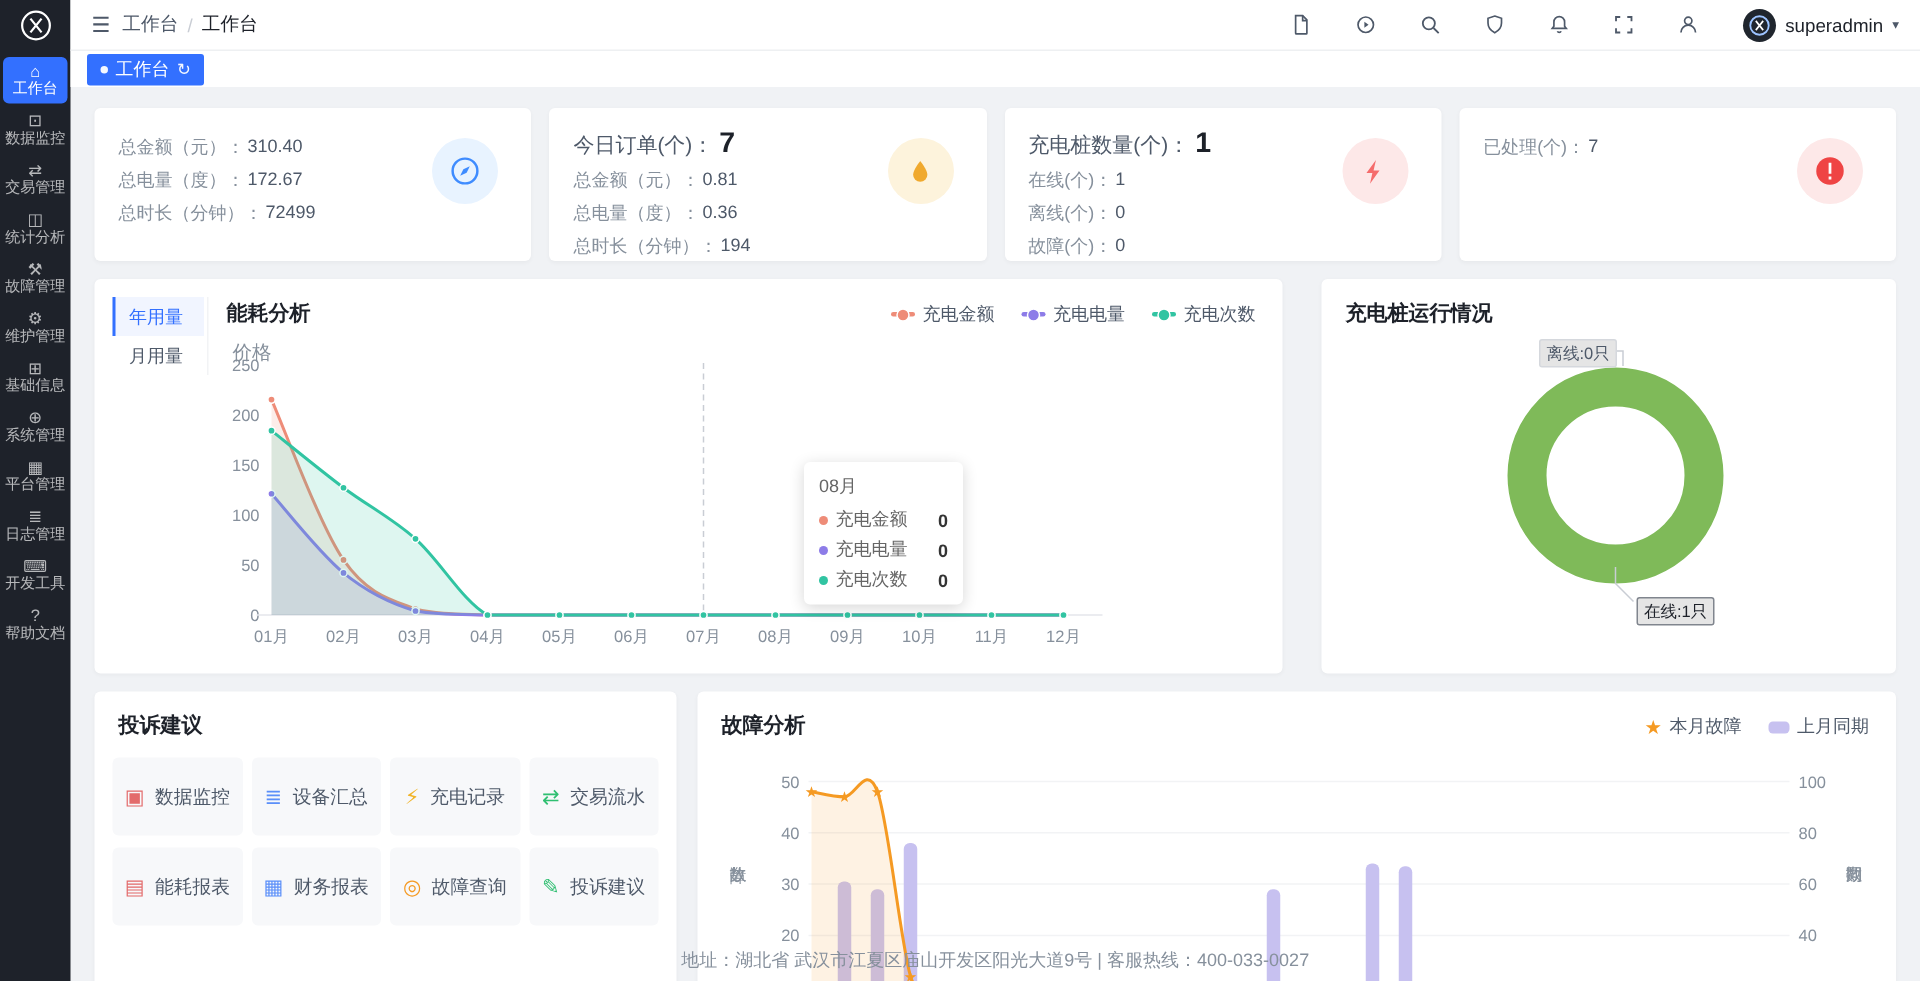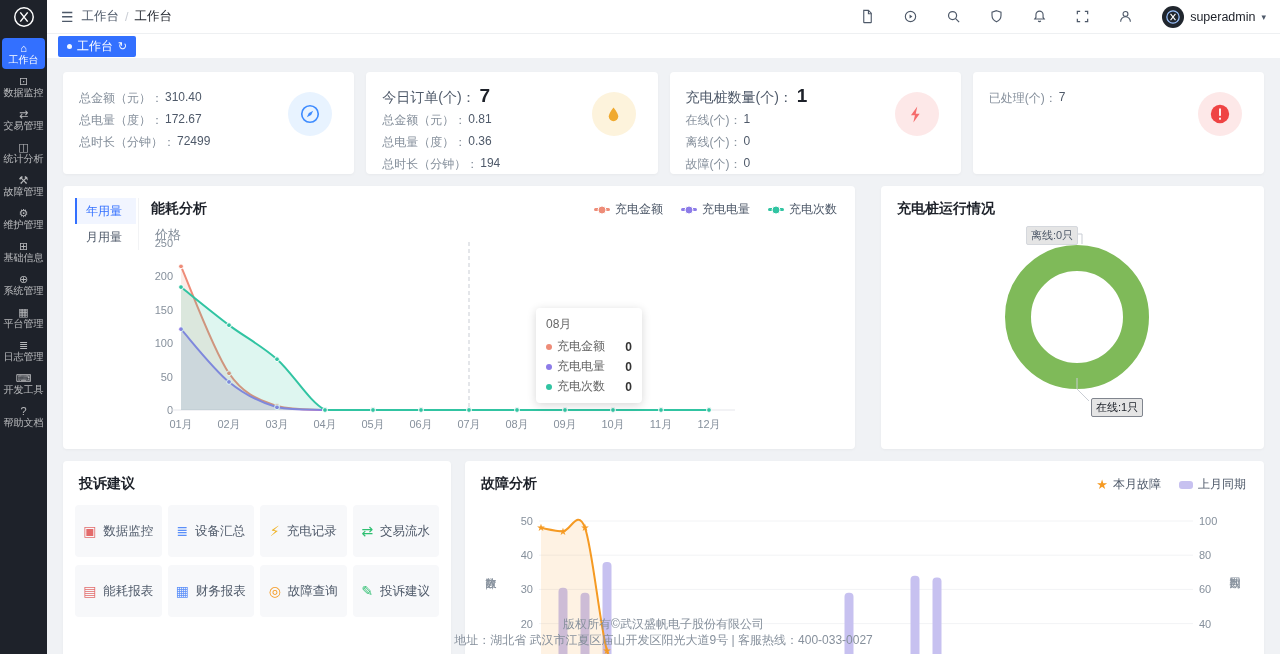--- a/index.html
+++ b/index.html
@@ -547,16 +547,15 @@
               <text x="680" y="194.5" text-anchor="middle" fill="#f59a23" font-size="10">★</text>
               <text x="702" y="194.5" text-anchor="middle" fill="#f59a23" font-size="10">★</text>
             </svg>
         </div>
       </section>
 
     </main>
   </div>
 
   <footer class="footer">
-    <div>版权所有©武汉盛帆电子股份有限公司</div>
     <div>地址：湖北省 武汉市江夏区庙山开发区阳光大道9号 | 客服热线：400-033-0027</div>
   </footer>
 </div>
 
 </body></html>

